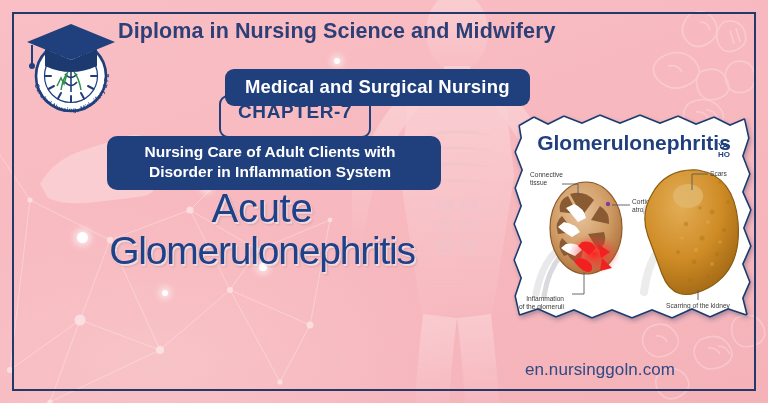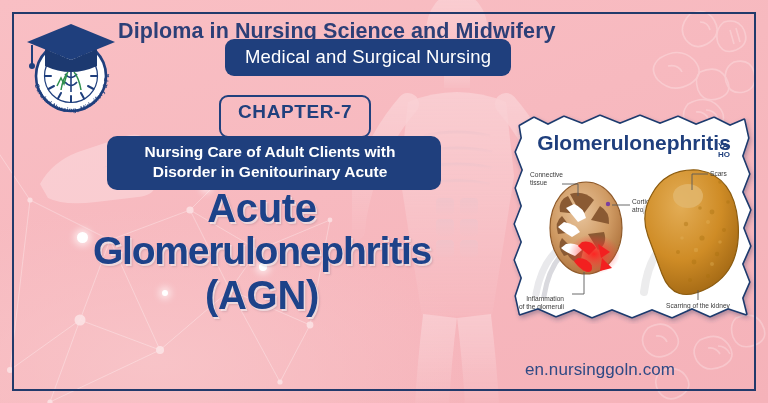--- a/index.html
+++ b/index.html
@@ -66,27 +66,27 @@
     text-align:left;
     font-size:21.5px;
     font-weight:bold;
     letter-spacing:.1px;
     color:#2c3f77;
     white-space:nowrap;
   }
 
   .subject-badge {
     position:absolute;
-    left:225px; top:39px;
+    left:225px; top:69px;
     padding:7px 20px 8px 20px;
     background:#1f3f7d;
     border-radius:9px;
     color:#ffffff;
     font-size:18.5px;
-    font-weight:normal;
+    font-weight:bold;
     letter-spacing:.2px;
     white-space:nowrap;
   }
 
   .chapter-badge {
     position:absolute;
     left:219px; top:95px;
     padding:4px 17px 13px 17px;
     border:2.5px solid #20407d;
     border-radius:9px;
@@ -114,21 +114,21 @@
 
   .unit-badge .line { display:block; }
 
   .main-title {
     position:absolute;
     left:8px; top:186px;
     width:508px;
     text-align:center;
     color:#1d4289;
     font-size:40px;
-    font-weight:bold;
+    font-weight:normal;
     line-height:1.1;
     letter-spacing:-.3px;
     text-shadow: 1.5px 1.5px 0 rgba(255,255,255,.55), 2.5px 2.5px 2px rgba(120,90,110,.22);
   }
   .main-title .line { display:block; white-space:nowrap; }
   .main-title .l2 { font-size:39px; letter-spacing:-1.2px; }
 
   .footer-url {
     position:absolute;
     left:455px; top:360px;
@@ -312,27 +312,26 @@
   </svg>
 
   <div class="diploma-title">Diploma in Nursing Science and Midwifery</div>
 
   <div class="subject-badge">Medical and Surgical Nursing</div>
 
   <div class="chapter-badge">CHAPTER-7</div>
 
   <div class="unit-badge">
     <span class="line">Nursing Care of Adult Clients with</span>
-    <span class="line">Disorder in Genitourinary Acute</span>
+    <span class="line">Disorder in Inflammation System</span>
   </div>
 
   <h1 class="main-title">
     <span class="line l1">Acute</span>
     <span class="line l2">Glomerulonephritis</span>
-    <span class="line l3">(AGN)</span>
   </h1>
 
   <div class="illus-card">
     <svg viewBox="0 0 244 212">
       <defs>
         <clipPath id="cardClip">
           <path d="M8 14 L22 6 L36 13 L52 5 L70 12 L88 4 L108 12 L128 4 L148 12 L166 5 L184 13 L202 6 L218 14 L232 8 L236 26
                    L230 44 L237 62 L230 80 L238 98 L231 116 L238 134 L230 152 L237 170 L230 186 L234 202
                    L216 196 L198 204 L180 196 L160 205 L140 197 L120 205 L100 197 L80 205 L62 197 L44 204 L26 196 L8 202
                    L4 184 L10 166 L3 148 L10 130 L3 112 L10 94 L4 76 L11 58 L4 40 L10 26 Z"></path>

